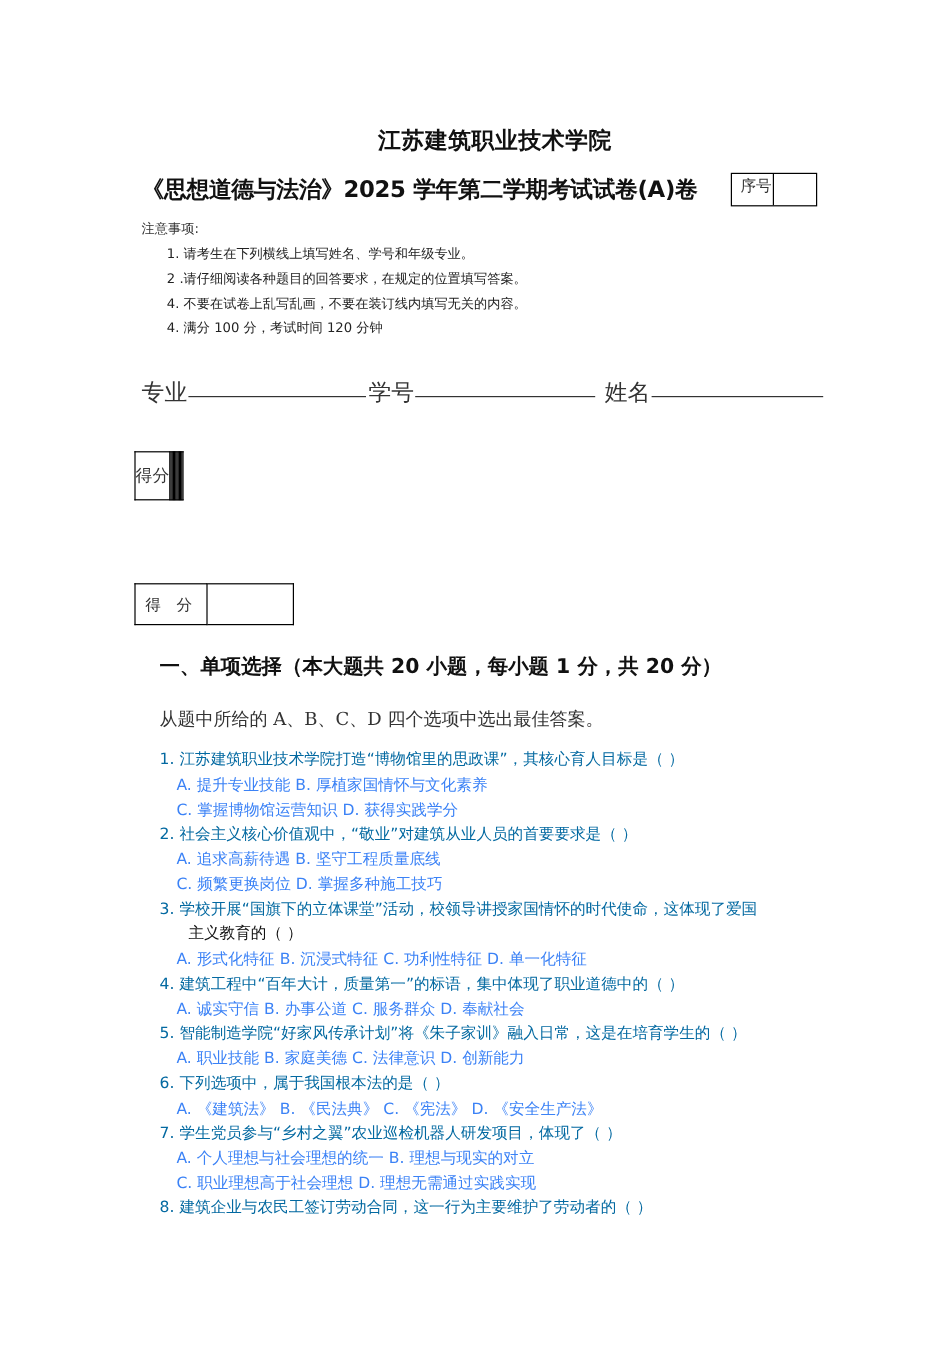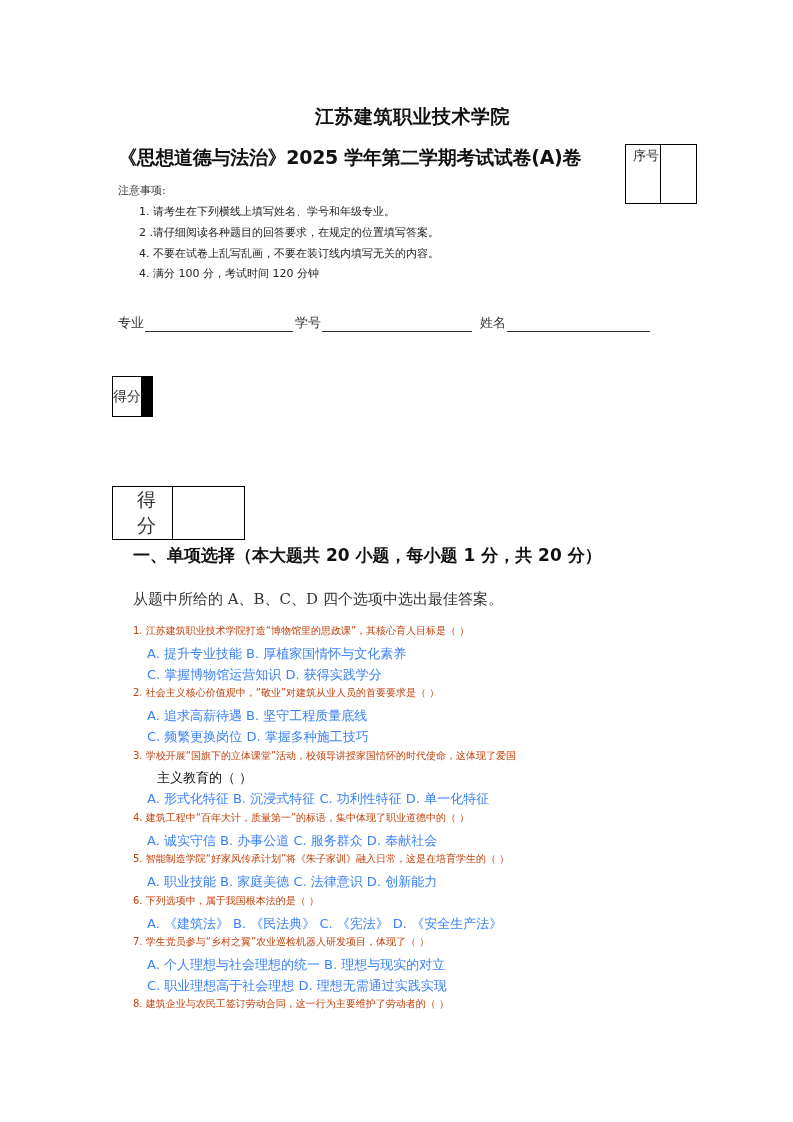--- a/index.html
+++ b/index.html
@@ -1,35 +1,35 @@
 <!DOCTYPE html>
 <html><head>
 <meta charset="utf-8">
 <style>
   html, body { margin: 0; padding: 0; background: #ffffff; }
   body { width: 793px; height: 1122px; position: relative; overflow: hidden;
          font-family: "DejaVu Sans", "Liberation Sans", sans-serif; color: #111; }
   .abs { position: absolute; white-space: nowrap; }
   .school { left: 16px; width: 793px; top: 104px; text-align: center; font-size: 19px; font-weight: bold; letter-spacing: 0.5px; }
   .exam-title { left: 118px; top: 145px; font-size: 19px; font-weight: bold; letter-spacing: -0.3px; }
-  .seq-box { left: 609px; top: 144px; width: 72px; height: 60px; border: 1.5px solid #000; box-sizing: border-box; display: flex; margin-left: 16px; }
+  .seq-box { left: 609px; top: 144px; width: 72px; height: 28px; border: 1.5px solid #000; box-sizing: border-box; display: flex; }
   .seq-label { width: 35px; border-right: 1.5px solid #000; font-size: 13px; color: #333; line-height: 18px; padding: 2px 0 0 7px; box-sizing: border-box; white-space: normal; }
   .seq-value { flex: 1; }
   .notice-head { left: 118px; top: 183px; font-size: 11px; color: #333; }
   .notice-item { left: 139px; font-size: 11px; color: #222; }
-  .fill-line { left: 118px; top: 314px; font-size: 13px; color: #333; display: flex; align-items: flex-end; }
+  .fill-line { left: 118px; top: 314px; font-size: 19px; color: #333; display: flex; }
   .fill-line .blank { display: inline-block; border-bottom: 1.2px solid #333; height: 16px; margin: 0 2px 0 1px; }
   table.score { position: absolute; left: 112px; top: 376px; border-collapse: collapse; font-size: 14px; color: #333; }
   table.score td { border: 1.5px solid #000; text-align: center; padding: 0; height: 40px; box-sizing: border-box; }
   table.score td.hdr-u { text-decoration: underline; }
-  table.mini { position: absolute; left: 112px; top: 486px; border-collapse: collapse; font-size: 19px; color: #333; text-align: center; }
+  table.mini { position: absolute; left: 112px; top: 486px; border-collapse: collapse; font-size: 13px; color: #333; }
   table.mini td { border: 1.5px solid #000; height: 34px; box-sizing: border-box; padding: 0; }
   .section-title { left: 133px; top: 544px; font-size: 17px; font-weight: bold; }
   .section-desc { left: 133px; top: 590px; font-size: 15px; color: #333; font-family: "DejaVu Serif", "Liberation Serif", serif; }
-  .q { left: 133px; font-size: 10px; color: #c2410c; }
+  .q { left: 133px; font-size: 13px; color: #0369a1; }
   .q-cont { left: 157px; font-size: 13px; color: #111; }
   .opt { left: 147px; font-size: 13px; color: #3b82f6; }
 </style>
 </head>
 <body>
 
 <div class="abs school">江苏建筑职业技术学院</div>
 <div class="abs exam-title">《思想道德与法治》2025 学年第二学期考试试卷(A)卷</div>
 <div class="abs seq-box">
   <div class="seq-label">序号</div>

